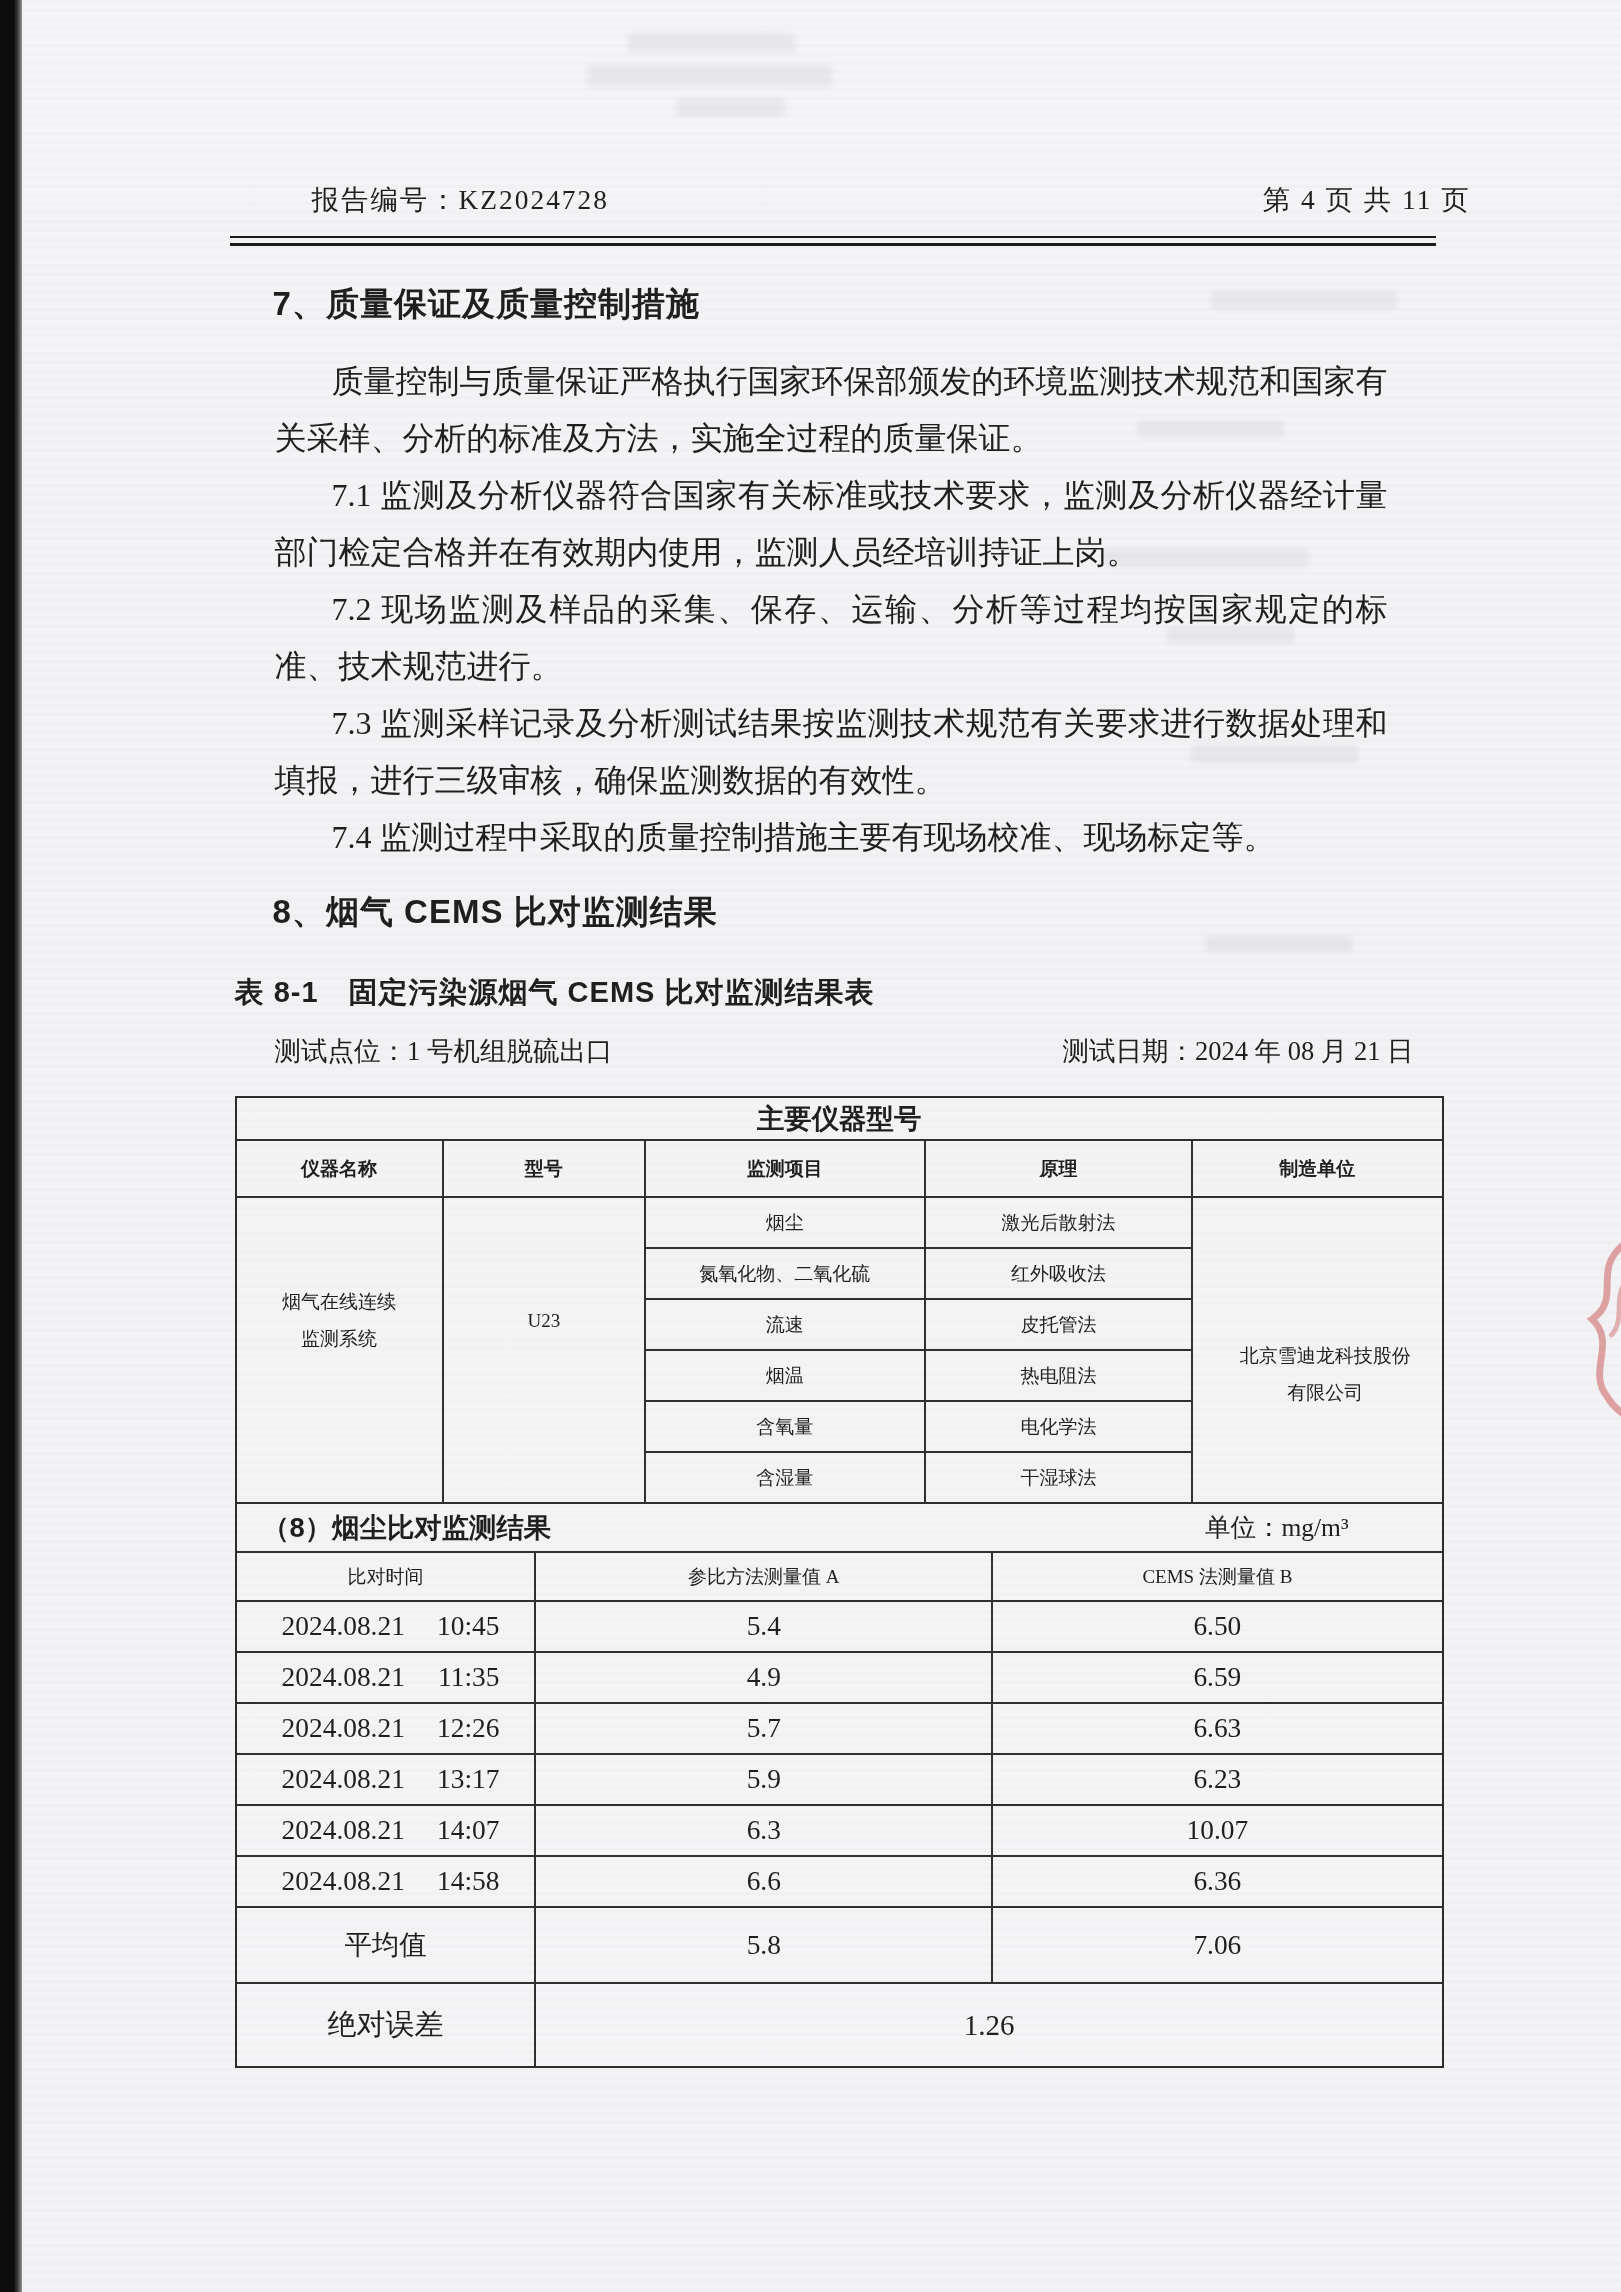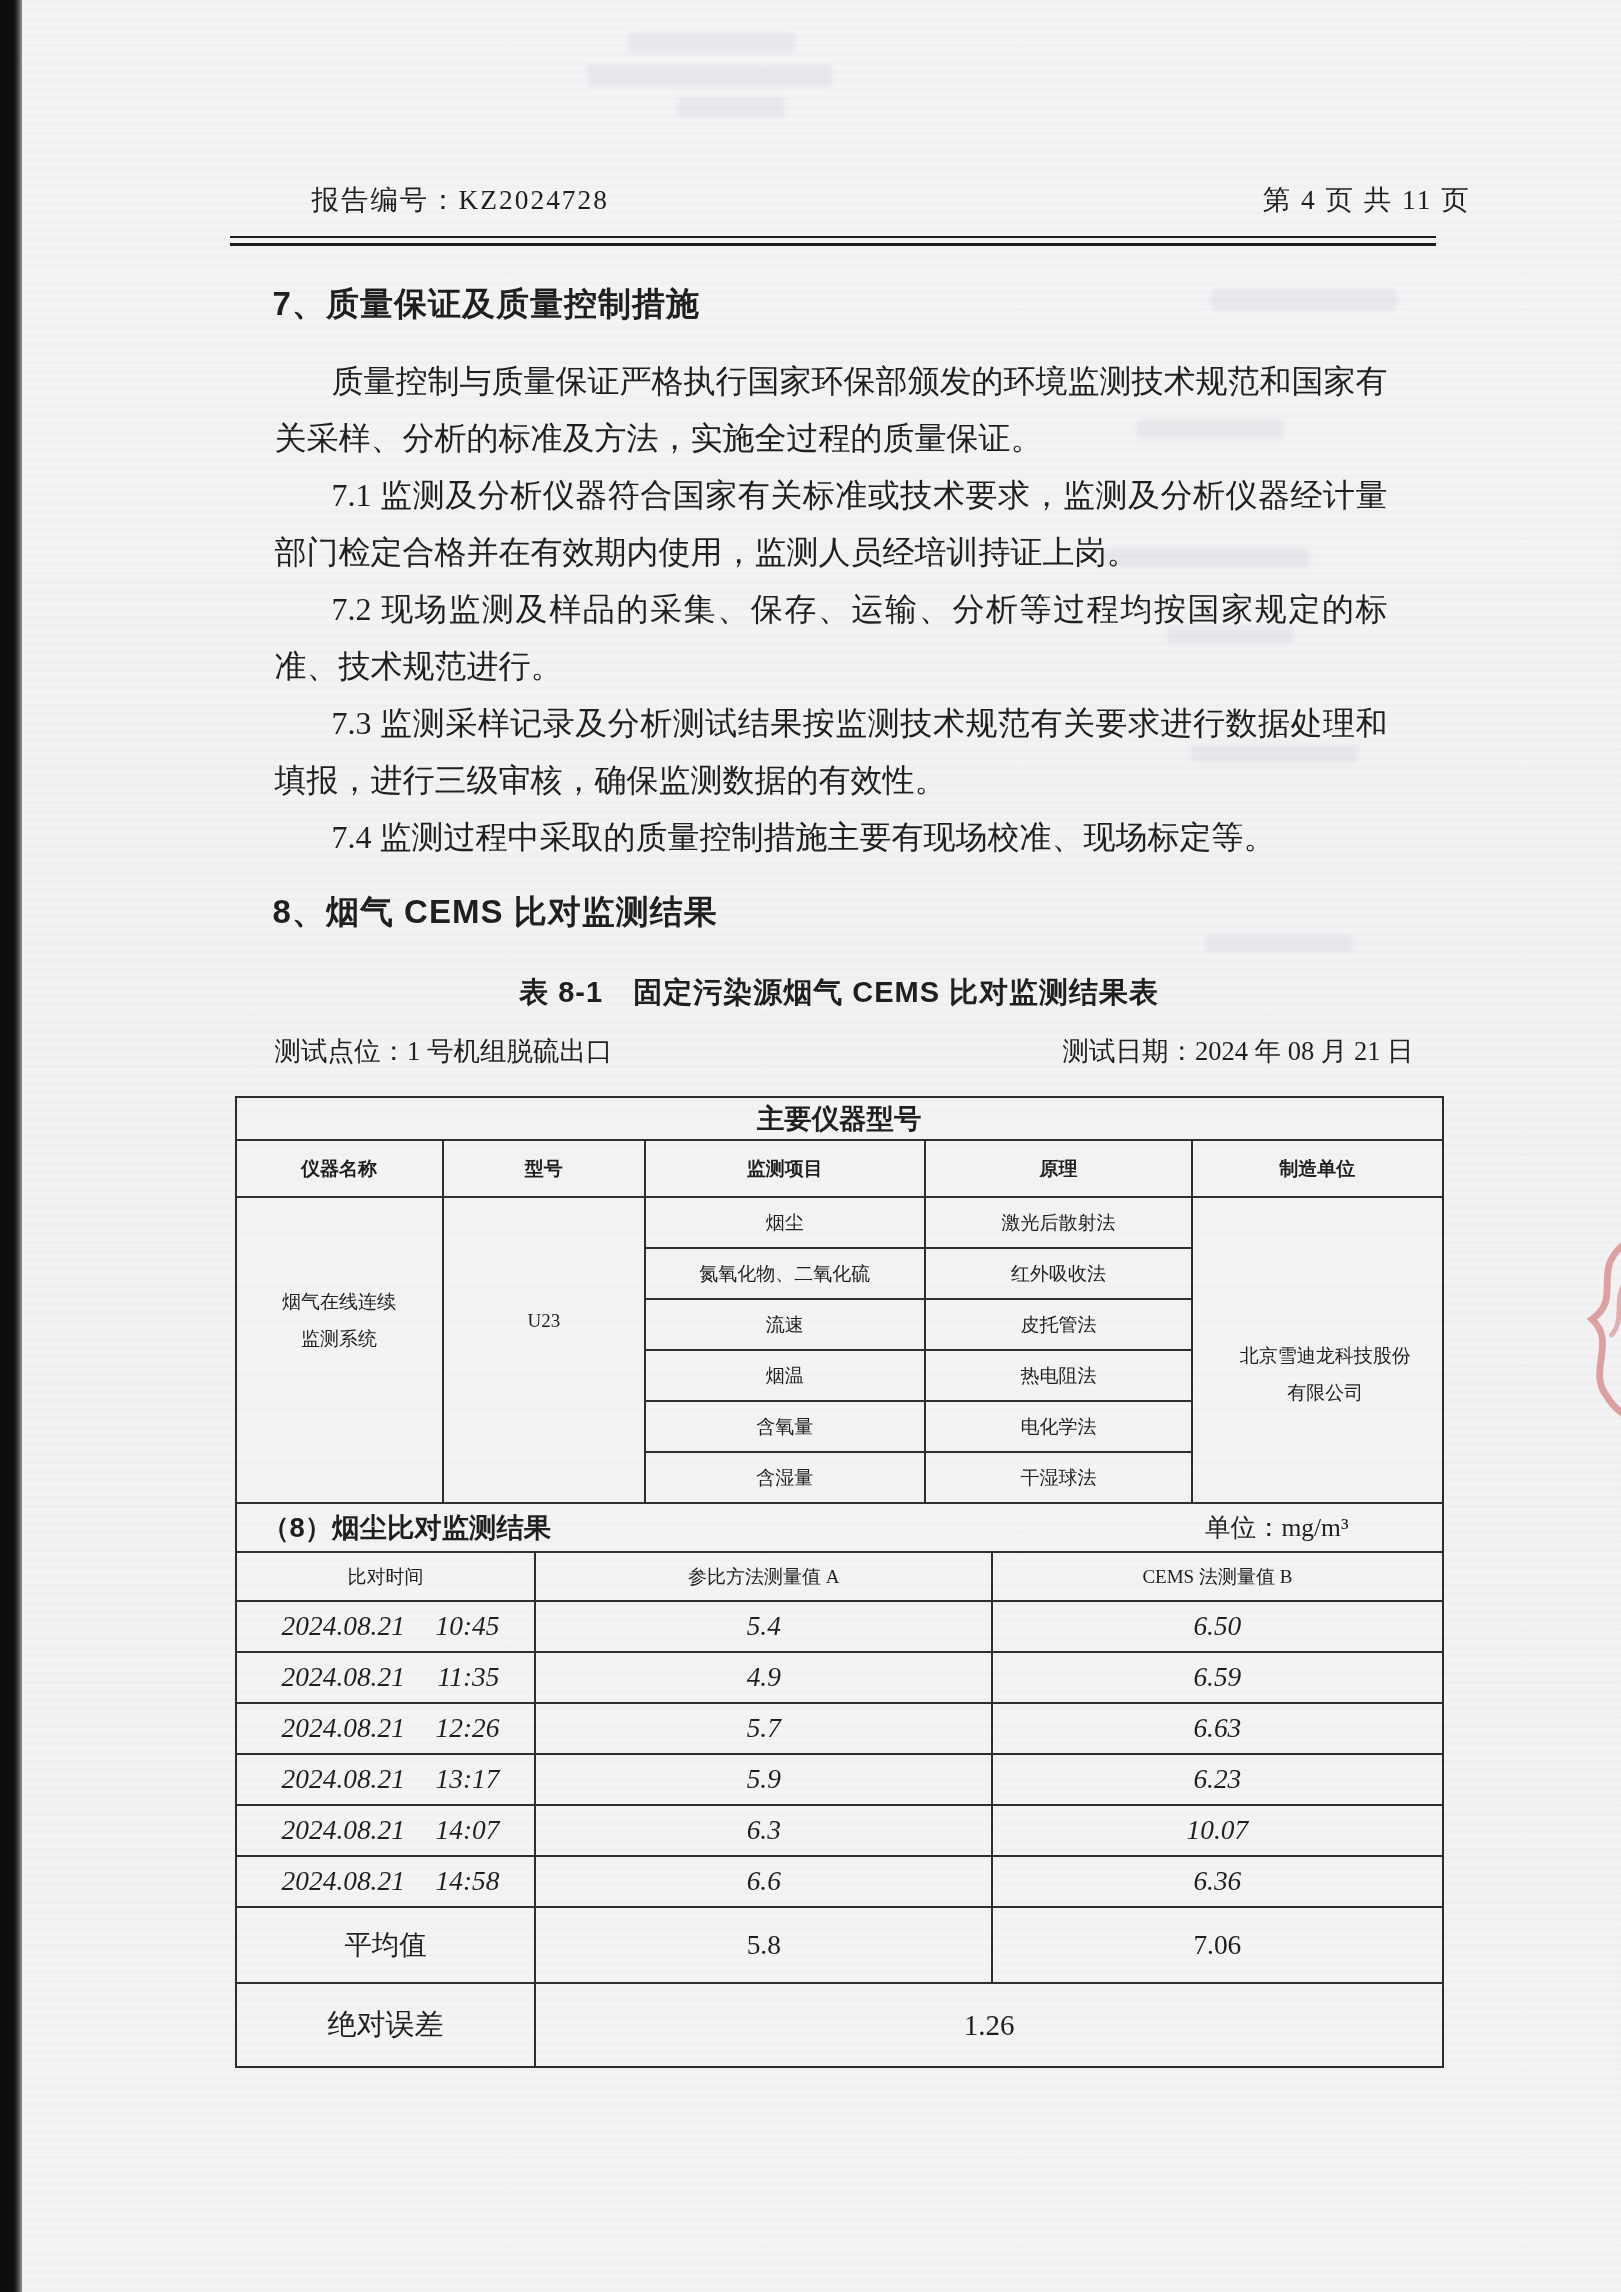--- a/index.html
+++ b/index.html
@@ -24,21 +24,21 @@
     justify-content:space-between;font-size:27.4px;letter-spacing:2px;margin-left:37px;}
   .rule{position:absolute;left:208px;width:1206px;}
   .rule .r1{border-top:2px solid #1c1c1c;}
   .rule .r2{border-top:3.4px solid #1c1c1c;margin-top:4.9px;}
   
   .h1{position:absolute;left:251px;font-size:33px;font-weight:700;
     font-family:"Liberation Sans","DejaVu Sans",sans-serif;letter-spacing:1px;}
   .bodytext{position:absolute;top:353px;left:253px;width:1113px;
     font-size:32px;line-height:57px;text-align:justify;}
   .bodytext p{margin:0;text-indent:57px;}
-  .tbl-title{position:absolute;top:973px;left:213px;width:1209px;text-align:center;
+  .tbl-title{position:absolute;top:973px;left:213px;width:1209px;
     font-size:29px;font-weight:700;font-family:"Liberation Sans","DejaVu Sans",sans-serif;
     letter-spacing:1px;}
   .meta{position:absolute;top:1033px;left:253px;width:1139px;display:flex;
     justify-content:space-between;font-size:26.5px;}
   
   .bigtable{position:absolute;top:1096px;left:213px;width:1209px;
     border:2.5px solid #2c2c2c;box-sizing:border-box;background:rgba(255,255,255,.12);}
   .bigtable table{width:100%;border-collapse:collapse;border-style:hidden;table-layout:fixed;}
   .bigtable td,.bigtable th{border:2px solid #2f2f2f;text-align:center;vertical-align:middle;
     font-size:19px;font-weight:400;padding:0;overflow:hidden;}
@@ -50,21 +50,21 @@
   td.model-cell{padding-bottom:59px;}
   td.mfr-cell{padding-top:49px;}
   td.mfr-cell span{display:inline-block;max-width:9.4em;line-height:1.9;padding-left:16px;}
   .dust-row{border-top:2px solid #2f2f2f;border-bottom:2px solid #2f2f2f;
     height:51px;display:flex;align-items:center;justify-content:space-between;
     padding:0 93px 0 25.5px;box-sizing:border-box;}
   .dust-row .lbl{font-size:27.4px;font-weight:700;
     font-family:"Liberation Sans","DejaVu Sans",sans-serif;}
   .dust-row .unit{font-size:25.5px;}
   .cmp-head td{height:47px;}
-  .cmp-row td{height:49px;font-size:27.4px;font-style:italic;}
+  .cmp-row td{height:49px;font-size:27.4px;}
   .time-cell{display:flex;justify-content:space-between;padding:0 35px 0 45px;}
   .avg-row td{height:74px;font-size:27.4px;}
   .abs-row td{height:82px;font-size:29px;}
   .res-row td{height:84px;font-size:26.5px;}
   td.left-val{text-align:left;padding-left:15.7px;}
   
   .stamp{position:absolute;right:-13.7px;top:1237px;opacity:.55;}
 </style>
 </head>
 <body>

